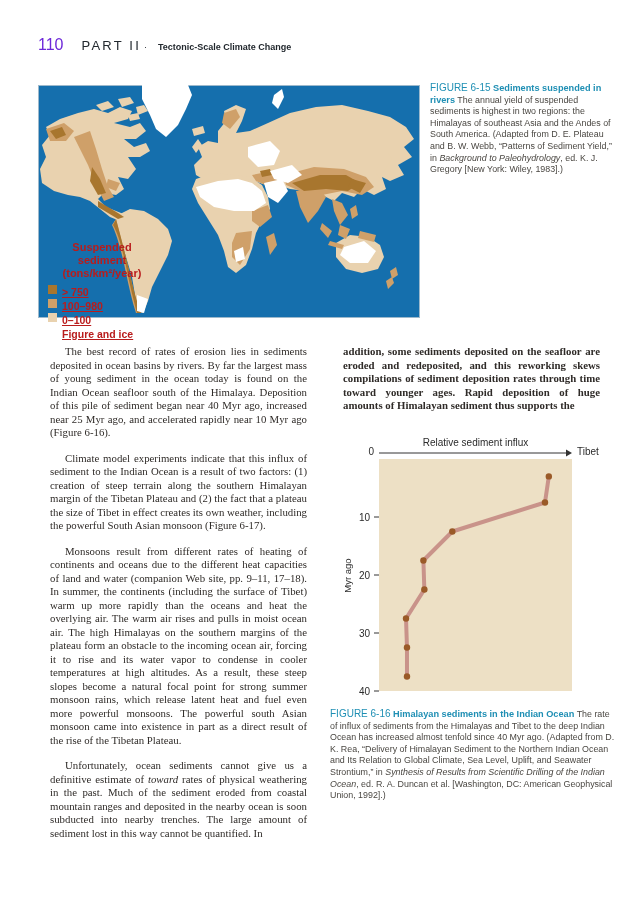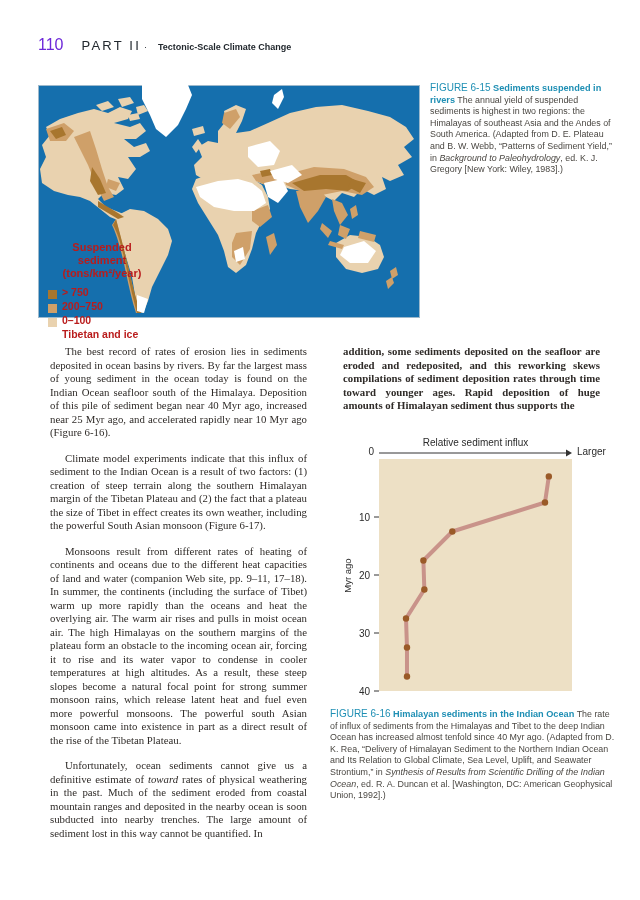--- a/index.html
+++ b/index.html
@@ -12,21 +12,21 @@
         letter-spacing:2.2px;margin-left:18px;}
   .dot{font-family:"Liberation Sans",sans-serif;font-size:9px;color:#22282e;margin:0 3px;}
   .chapter{font-family:"Liberation Sans",sans-serif;font-size:9px;font-weight:bold;color:#22282e;margin-left:8px;}
   
   .map-wrap{position:absolute;left:38px;top:85px;width:382px;height:233px;}
   .map-wrap svg{display:block;}
   .legend{position:absolute;left:10px;top:118px;width:140px;font-family:"Liberation Sans",sans-serif;
           color:#b91c1c;font-weight:bold;margin-top:38px;}
   .legend-title{font-size:11px;line-height:13px;text-align:center;width:108px;}
   .legend-items{margin-top:5px;}
-  .legend-item{display:flex;align-items:flex-end;font-size:10.5px;line-height:14px;}
+  .legend-item{display:flex;align-items:flex-start;font-size:10.5px;line-height:14px;text-decoration:underline;}
   .legend-item svg{margin-right:5px;flex:0 0 auto;}
   
   .caption{font-family:"Liberation Sans",sans-serif;font-size:8.9px;line-height:11.6px;color:#4a4742;}
   .cap-label{color:#1f8fb4;font-weight:normal;font-size:10px;}
   .cap-title{color:#1f8fb4;font-weight:bold;font-size:9.2px;}
   .cap-615{position:absolute;left:430px;top:82px;width:186px;}
   .cap-616{position:absolute;left:330px;top:708px;width:286px;}
   .it{font-style:italic;}
   
   .col{position:absolute;top:333px;width:281px;font-size:10.8px;line-height:13.5px;text-align:justify;}
@@ -123,33 +123,33 @@
         <div class="legend-item">
           <svg width="9" height="9">
               <rect width="9" height="9" fill="#a8762e"></rect>
             </svg>
           <span>&gt; 750</span>
         </div>
         <div class="legend-item">
           <svg width="9" height="9">
               <rect width="9" height="9" fill="#cfa069"></rect>
             </svg>
-          <span>200–750</span>
+          <span>100–980</span>
         </div>
         <div class="legend-item">
           <svg width="9" height="9">
               <rect width="9" height="9" fill="#e9d2af"></rect>
             </svg>
           <span>0–100</span>
         </div>
         <div class="legend-item">
           <svg width="9" height="9">
               <rect width="9" height="9" fill="#ffffff"></rect>
             </svg>
-          <span>Tibetan and ice</span>
+          <span>Figure and ice</span>
         </div>
       </div>
     </div>
   </div>
 
   <div class="caption cap-615">
     <span class="cap-label">FIGURE 6-15</span>
     <span class="cap-title">Sediments suspended in rivers</span>
     <span>The annual yield of suspended sediments is highest in two regions: the Himalayas of southeast Asia and the Andes of South America.  (Adapted from D. E. Plateau and B. W. Webb, “Patterns of Sediment Yield,” in </span><span class="it">Background to Paleohydrology</span><span>, ed. K. J. Gregory [New York: Wiley, 1983].)</span>
   </div>
@@ -183,21 +183,21 @@
         <circle cx="214.98" cy="65.5" r="3.2" fill="#9a5a28"></circle>
         <circle cx="122.34" cy="94.5" r="3.2" fill="#9a5a28"></circle>
         <circle cx="93.39" cy="123.5" r="3.2" fill="#9a5a28"></circle>
         <circle cx="94.35499999999999" cy="152.5" r="3.2" fill="#9a5a28"></circle>
         <circle cx="76.02000000000001" cy="181.5" r="3.2" fill="#9a5a28"></circle>
         <circle cx="76.985" cy="210.5" r="3.2" fill="#9a5a28"></circle>
         <circle cx="76.985" cy="239.5" r="3.2" fill="#9a5a28"></circle>
       </svg>
     <div class="chart-title">Relative sediment influx</div>
     <div class="chart-x0">0</div>
-    <div class="chart-larger">Larger</div>
+    <div class="chart-larger">Tibet</div>
     <div class="chart-ylab">Myr ago</div>
   </div>
 
   <div class="caption cap-616">
     <span class="cap-label">FIGURE 6-16</span>
     <span class="cap-title">Himalayan sediments in the Indian Ocean</span>
     <span>The rate of influx of sediments from the Himalayas and Tibet to the deep Indian Ocean has increased almost tenfold since 40 Myr ago. (Adapted from D. K. Rea, “Delivery of Himalayan Sediment to the Northern Indian Ocean and Its Relation to Global Climate, Sea Level, Uplift, and Seawater Strontium,” in </span><span class="it">Synthesis of Results from Scientific Drilling of the Indian Ocean</span><span>, ed. R. A. Duncan et al. [Washington, DC: American Geophysical Union, 1992].)</span>
   </div>
 
 </div>

